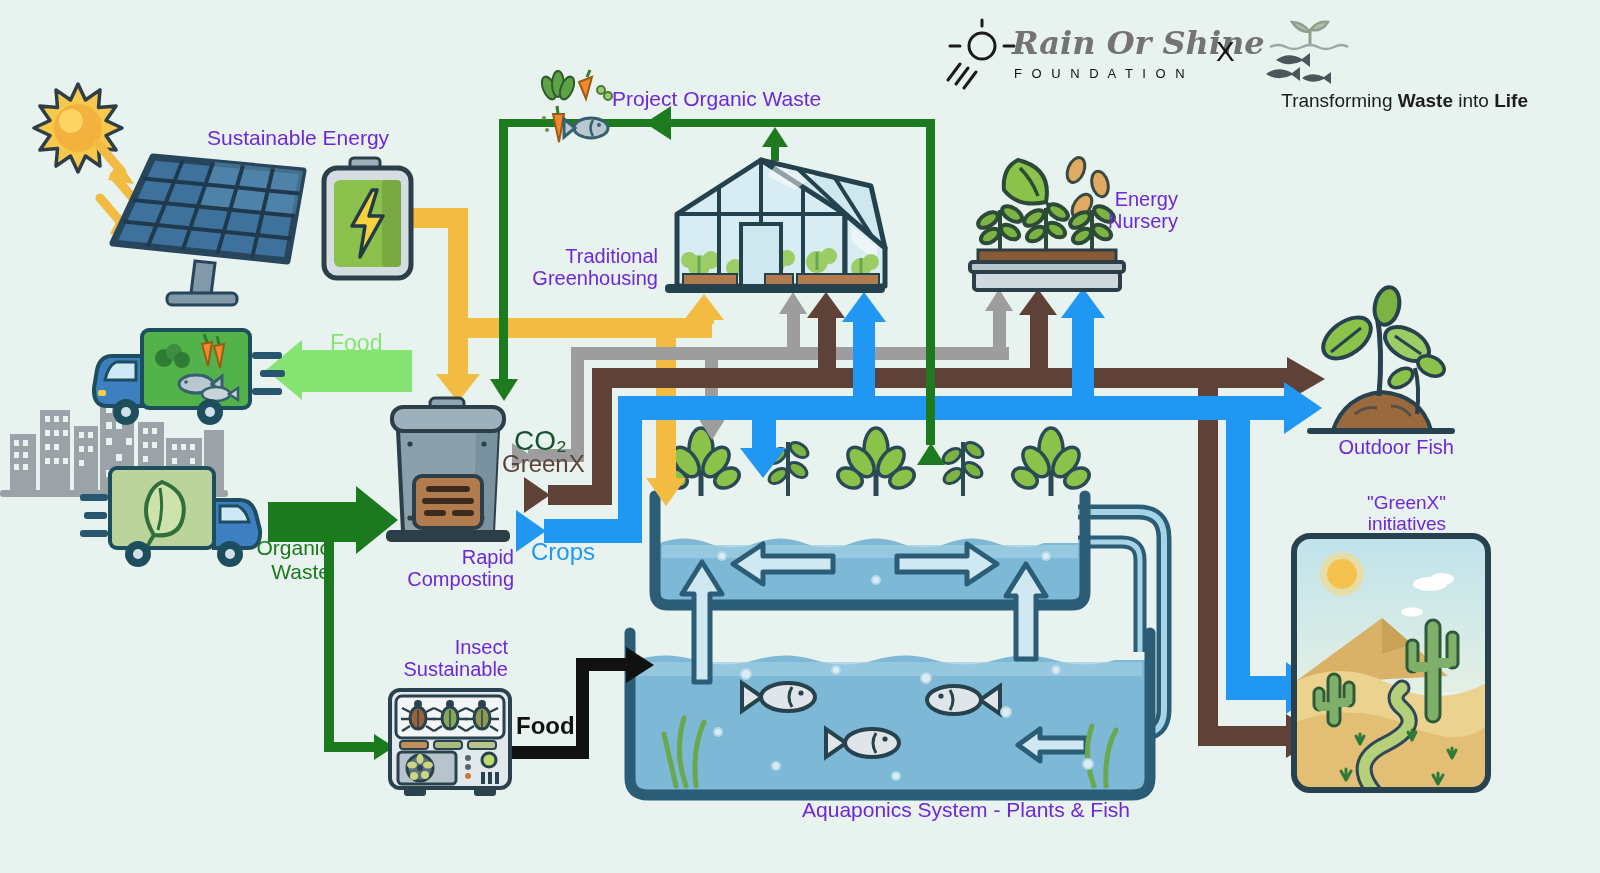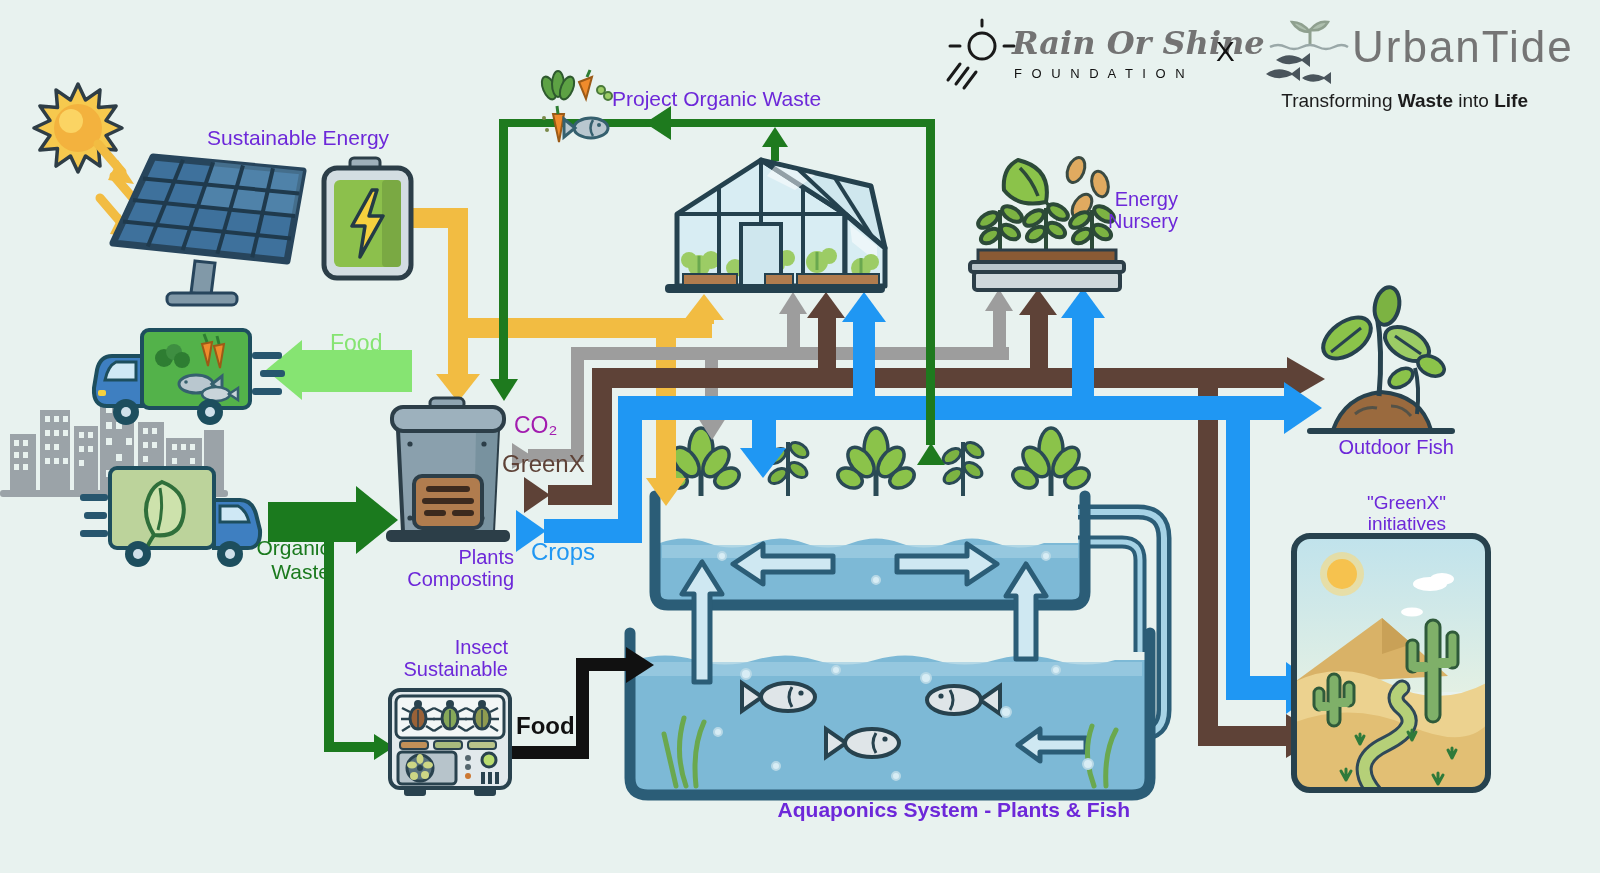--- a/index.html
+++ b/index.html
@@ -619,52 +619,55 @@
         <path d="M46 16 Q38 6 28 6 Q34 16 46 16" fill="#aebfae" stroke-width="2.5"></path>
         <path d="M46 14 Q54 4 64 6 Q58 16 46 14" fill="#aebfae" stroke-width="2.5"></path>
     </g>
     <path d="M6 31 Q14 27 22 31 T38 31 T54 31 T70 31 T84 31" fill="none" stroke="#9aa8a8" stroke-width="2.5"></path>
     <g fill="#4a555c">
       <path d="M12 44 Q24 35 38 43 L46 37 L46 51 L38 45 Q24 52 12 44 Z"></path>
       <path d="M2 58 Q14 49 28 57 L36 51 L36 65 L28 59 Q14 66 2 58 Z"></path>
       <path d="M38 62 Q48 55 60 61 L67 56 L67 68 L60 63 Q48 69 38 62 Z"></path>
     </g>
   </svg>
-  <div class="lbl" style="left:1352px;top:22px;font-size:44px;color:#757575;letter-spacing:2px">UrbanTide</div>
   <div class="lbl ctr" style="left:1252px;top:90px;width:276px;font-size:19px;color:#1c1c1c">
     <span> Transforming </span>
     <b>Waste</b>
     <span> into </span>
     <b>Life</b>
   </div>
 
   <div class="lbl" style="left:207px;top:126px;font-size:21px">Sustainable Energy</div>
   <div class="lbl" style="left:612px;top:87px;font-size:21px">Project Organic Waste</div>
+  <div class="lbl ctr" style="left:516px;top:245px;width:142px;font-size:20px;line-height:22px">
+    <span>Traditional</span><br>
+    <span>Greenhousing</span>
+  </div>
   <div class="lbl ctr" style="left:1090px;top:188px;width:88px;font-size:20px;line-height:22px">
     <span>Energy</span><br>
     <span>Nursery</span>
   </div>
   <div class="lbl ctr" style="left:1308px;top:436px;width:146px;font-size:20px">Outdoor Fish</div>
   <div class="lbl ctr" style="left:1336px;top:492px;width:110px;font-size:19px;line-height:21px">
     <span>"GreenX"</span><br>
     <span>initiatives</span>
   </div>
   <div class="lbl ctr" style="left:386px;top:546px;width:128px;font-size:20px;line-height:22px">
-    <span>Plants</span><br>
+    <span>Rapid</span><br>
     <span>Composting</span>
   </div>
   <div class="lbl ctr" style="left:392px;top:636px;width:116px;font-size:20px;line-height:22px">
     <span>Insect</span><br>
     <span>Sustainable</span>
   </div>
-  <div class="lbl ctr" style="left:638px;top:798px;width:492px;font-size:21px;font-weight:bold">Aquaponics System - Plants &amp; Fish</div>
+  <div class="lbl ctr" style="left:638px;top:798px;width:492px;font-size:21px;font-weight:normal">Aquaponics System - Plants &amp; Fish</div>
 
   <div class="lbl" style="left:330px;top:330px;font-size:23px;color:#86e472">Food</div>
   <div class="lbl ctr" style="left:238px;top:536px;width:92px;font-size:21px;line-height:24px;color:#1b7a1e">
     <span>Organic</span><br>
     <span>Waste</span>
   </div>
-  <div class="lbl" style="left:514px;top:412px;font-size:23px;color:#a21caf">CO₂</div>
+  <div class="lbl" style="left:514px;top:425px;font-size:28px;color:#14532d">CO₂</div>
   <div class="lbl" style="left:502px;top:450px;font-size:24px;color:#5e4237">GreenX</div>
   <div class="lbl" style="left:531px;top:538px;font-size:24px;color:#1f97f3">Crops</div>
   <div class="lbl" style="left:516px;top:712px;font-size:24px;font-weight:bold;color:#111">Food</div>
 
 </div>
 
 </body></html>

